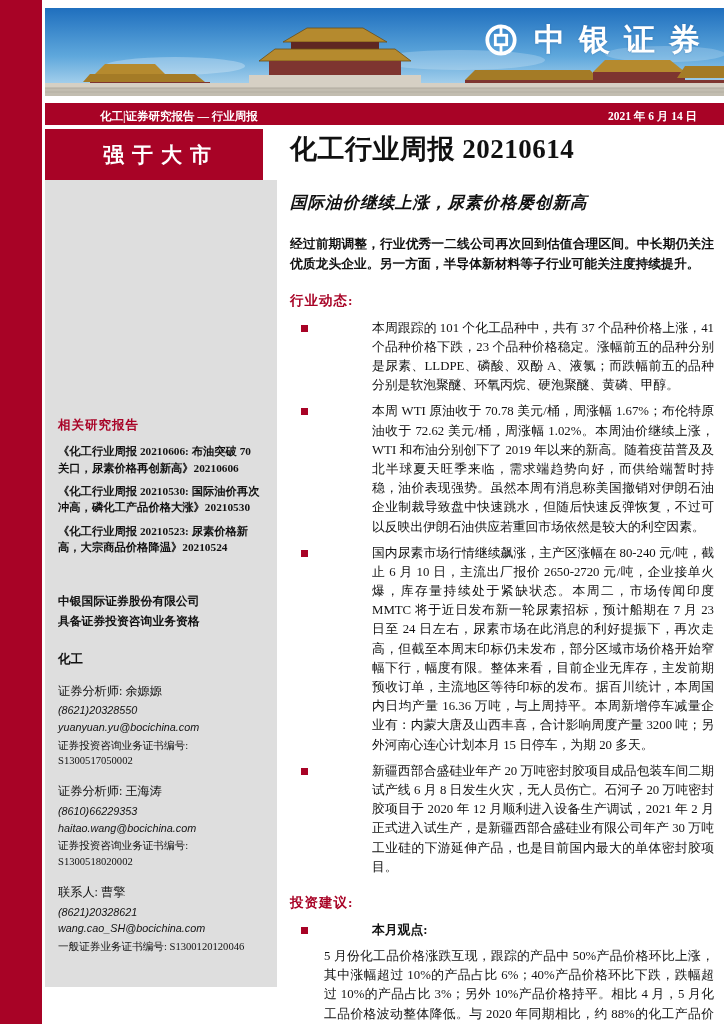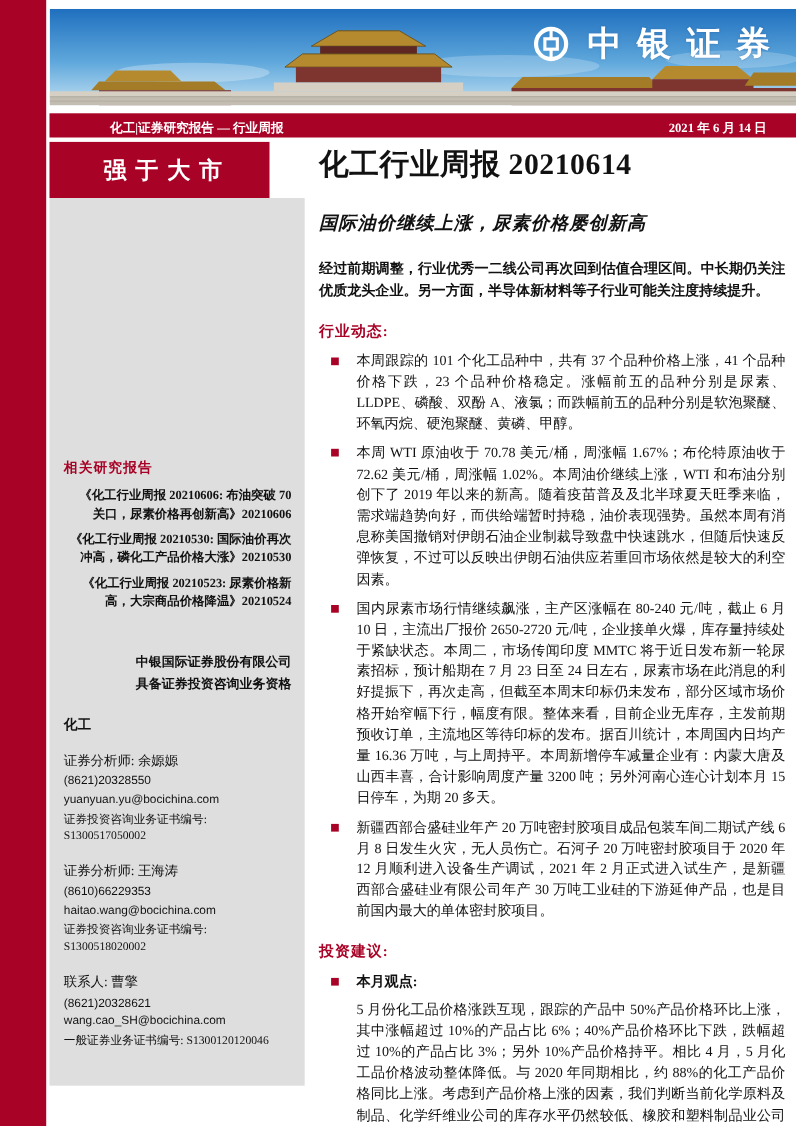--- a/index.html
+++ b/index.html
@@ -26,44 +26,44 @@
     font-family:"Liberation Serif",serif;text-shadow:0 0 2px rgba(30,80,140,.45);
   }
   
   .banner{
     position:absolute;left:45px;top:103px;width:679px;height:22px;background:var(--red);
     color:#ffffff;display:flex;justify-content:space-between;align-items:center;
     padding:4px 27px 0 55px;font-size:11.5px;font-weight:bold;
   }
   
   .rating-box{
-    position:absolute;left:45px;top:129px;width:200px;height:51px;background:var(--red);
+    position:absolute;left:45px;top:129px;width:218px;height:51px;background:var(--red);
     color:#ffffff;display:flex;align-items:center;justify-content:center;
     font-size:21px;font-weight:bold;letter-spacing:8px;padding-left:14px;
   }
   .sidebar{
     position:absolute;left:45px;top:180px;width:232px;height:807px;background:var(--gray);
     padding:236px 12px 0 13px;font-size:11.3px;line-height:1.45;
   }
   .rel-heading{color:var(--red);font-weight:bold;font-size:12.5px;margin:0 0 9px;letter-spacing:1px;}
-  .report{font-weight:bold;margin:0 0 7px;text-align:right;}
-  .company-block{margin-top:38px;font-weight:bold;font-size:11.8px;text-align:right;}
+  .report{font-weight:bold;margin:0 0 7px;}
+  .company-block{margin-top:38px;font-weight:bold;font-size:11.8px;}
   .company-block p{margin:0 0 3px;}
   .industry{margin-top:19px;font-weight:bold;font-size:12.5px;}
   .analyst{margin-top:15px;}
   .analyst .who{font-weight:normal;font-size:12.2px;margin:0 0 3px;}
-  .contact{font-family:"Liberation Sans","DejaVu Sans",sans-serif;font-size:10.8px;margin:1px 0;}
+  .contact{font-family:"Liberation Sans","DejaVu Sans",sans-serif;font-size:10.8px;margin:1px 0;font-style:italic;}
   .cert{font-size:10.6px;margin:2px 0 0;}
   
   .main{position:absolute;left:290px;top:131px;width:424px;}
   .title{font-size:27px;font-weight:bold;margin:0;letter-spacing:0.5px;white-space:nowrap;}
   .subtitle{margin:25px 0 0;font-size:16.5px;font-weight:bold;font-style:italic;letter-spacing:1px;}
   .summary{margin:21px 0 0;font-weight:bold;font-size:12.8px;line-height:1.55;text-align:justify;}
   .sec-heading{margin:17px 0 9px;font-size:13.5px;font-weight:bold;color:var(--red);letter-spacing:1px;}
-  .bullet{display:flex;margin:0 0 7px 11px;}
+  .bullet{display:flex;margin:0 0 7px 11px;gap:48px;}
   .bullet .sq{flex:0 0 7px;height:7px;background:var(--red);margin:6px 16px 0 0;}
   .bullet p{margin:0;font-size:12.8px;line-height:1.5;text-align:justify;}
   .bullet p.bold{font-weight:bold;}
   .para{margin:0 0 11px 34px;font-size:12.8px;line-height:1.5;text-align:justify;}
 </style>
 </head>
 <body>
 
 <div class="page">
 

